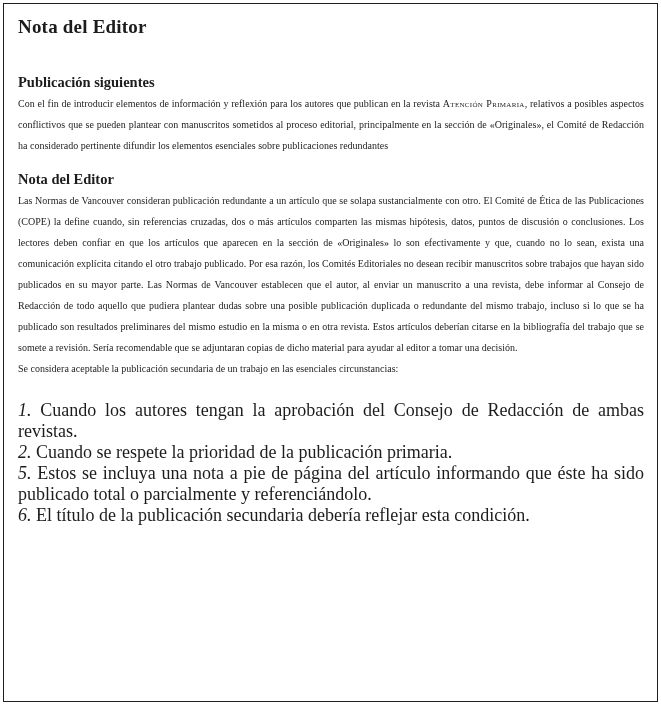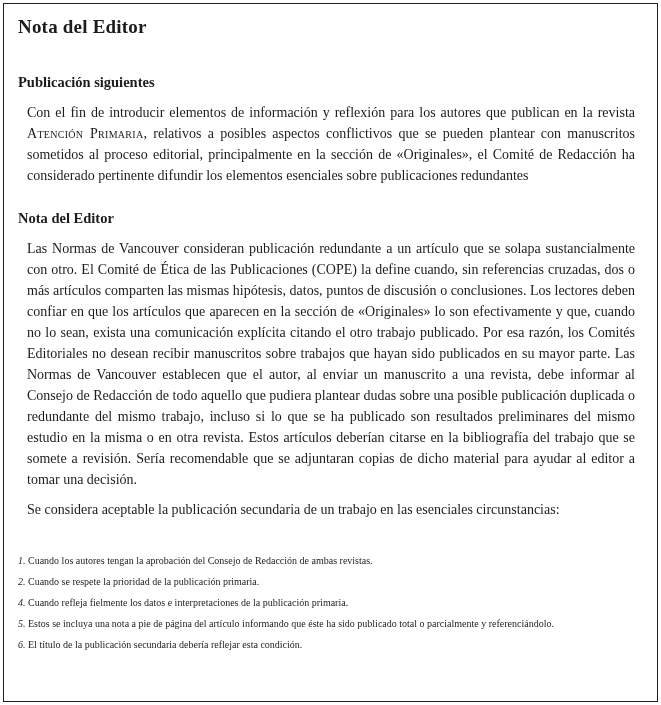--- a/index.html
+++ b/index.html
@@ -33,33 +33,33 @@
   .section-heading {
     font-size: 14.5px;
     font-weight: bold;
     margin: 0;
     line-height: 21px;
   }
   .gap-large { height: 34px; }
   .gap-line  { height: 21px; }
   .gap-ref   { height: 13px; }
   p.body-text {
-    margin: 9px;
-    font-size: 14px;
+    margin: 0;
+    font-size: 10px;
     line-height: 21px;
     text-align: justify;
   }
   .smallcaps {
     font-variant: small-caps;
     letter-spacing: 0.3px;
   }
   .criteria-list { margin: 0; }
   .criteria-item {
     margin: 0;
-    font-size: 10px;
+    font-size: 18px;
     line-height: 21px;
     text-align: justify;
   }
   .item-num { font-style: italic; }
 </style>
 </head>
 <body>
 
 <div class="page-frame">
 
@@ -74,18 +74,17 @@
 
   <h2 class="section-heading">Nota del Editor</h2>
   <p class="body-text">Las Normas de Vancouver consideran publicación redundante a un artículo que se solapa sustancialmente con otro. El Comité de Ética de las Publicaciones (COPE) la define cuando, sin referencias cruzadas, dos o más artículos comparten las mismas hipótesis, datos, puntos de discusión o conclusiones. Los lectores deben confiar en que los artículos que aparecen en la sección de «Originales» lo son efectivamente y que, cuando no lo sean, exista una comunicación explícita citando el otro trabajo publicado. Por esa razón, los Comités Editoriales no desean recibir manuscritos sobre trabajos que hayan sido publicados en su mayor parte. Las Normas de Vancouver establecen que el autor, al enviar un manuscrito a una revista, debe informar al Consejo de Redacción de todo aquello que pudiera plantear dudas sobre una posible publicación duplicada o redundante del mismo trabajo, incluso si lo que se ha publicado son resultados preliminares del mismo estudio en la misma o en otra revista. Estos artículos deberían citarse en la bibliografía del trabajo que se somete a revisión. Sería recomendable que se adjuntaran copias de dicho material para ayudar al editor a tomar una decisión.</p>
   <p class="body-text">Se considera aceptable la publicación secundaria de un trabajo en las esenciales circunstancias:</p>
 
   <div class="gap-line"></div>
 
   <div class="criteria-list">
     <p class="criteria-item"><span class="item-num">1.</span> <span>Cuando los autores tengan la aprobación del Consejo de Redacción de ambas revistas.</span></p>
     <p class="criteria-item"><span class="item-num">2.</span> <span>Cuando se respete la prioridad de la publicación primaria.</span></p>
-    <p class="criteria-item"><span class="item-num">4.</span> <span>Cuando refleja fielmente los datos e interpretaciones de la publicación primaria.</span></p>
     <p class="criteria-item"><span class="item-num">5.</span> <span>Estos se incluya una nota a pie de página del artículo informando que éste ha sido publicado total o parcialmente y referenciándolo.</span></p>
     <p class="criteria-item"><span class="item-num">6.</span> <span>El título de la publicación secundaria debería reflejar esta condición.</span></p>
   </div>
 
 </div>
 
 </body></html>

